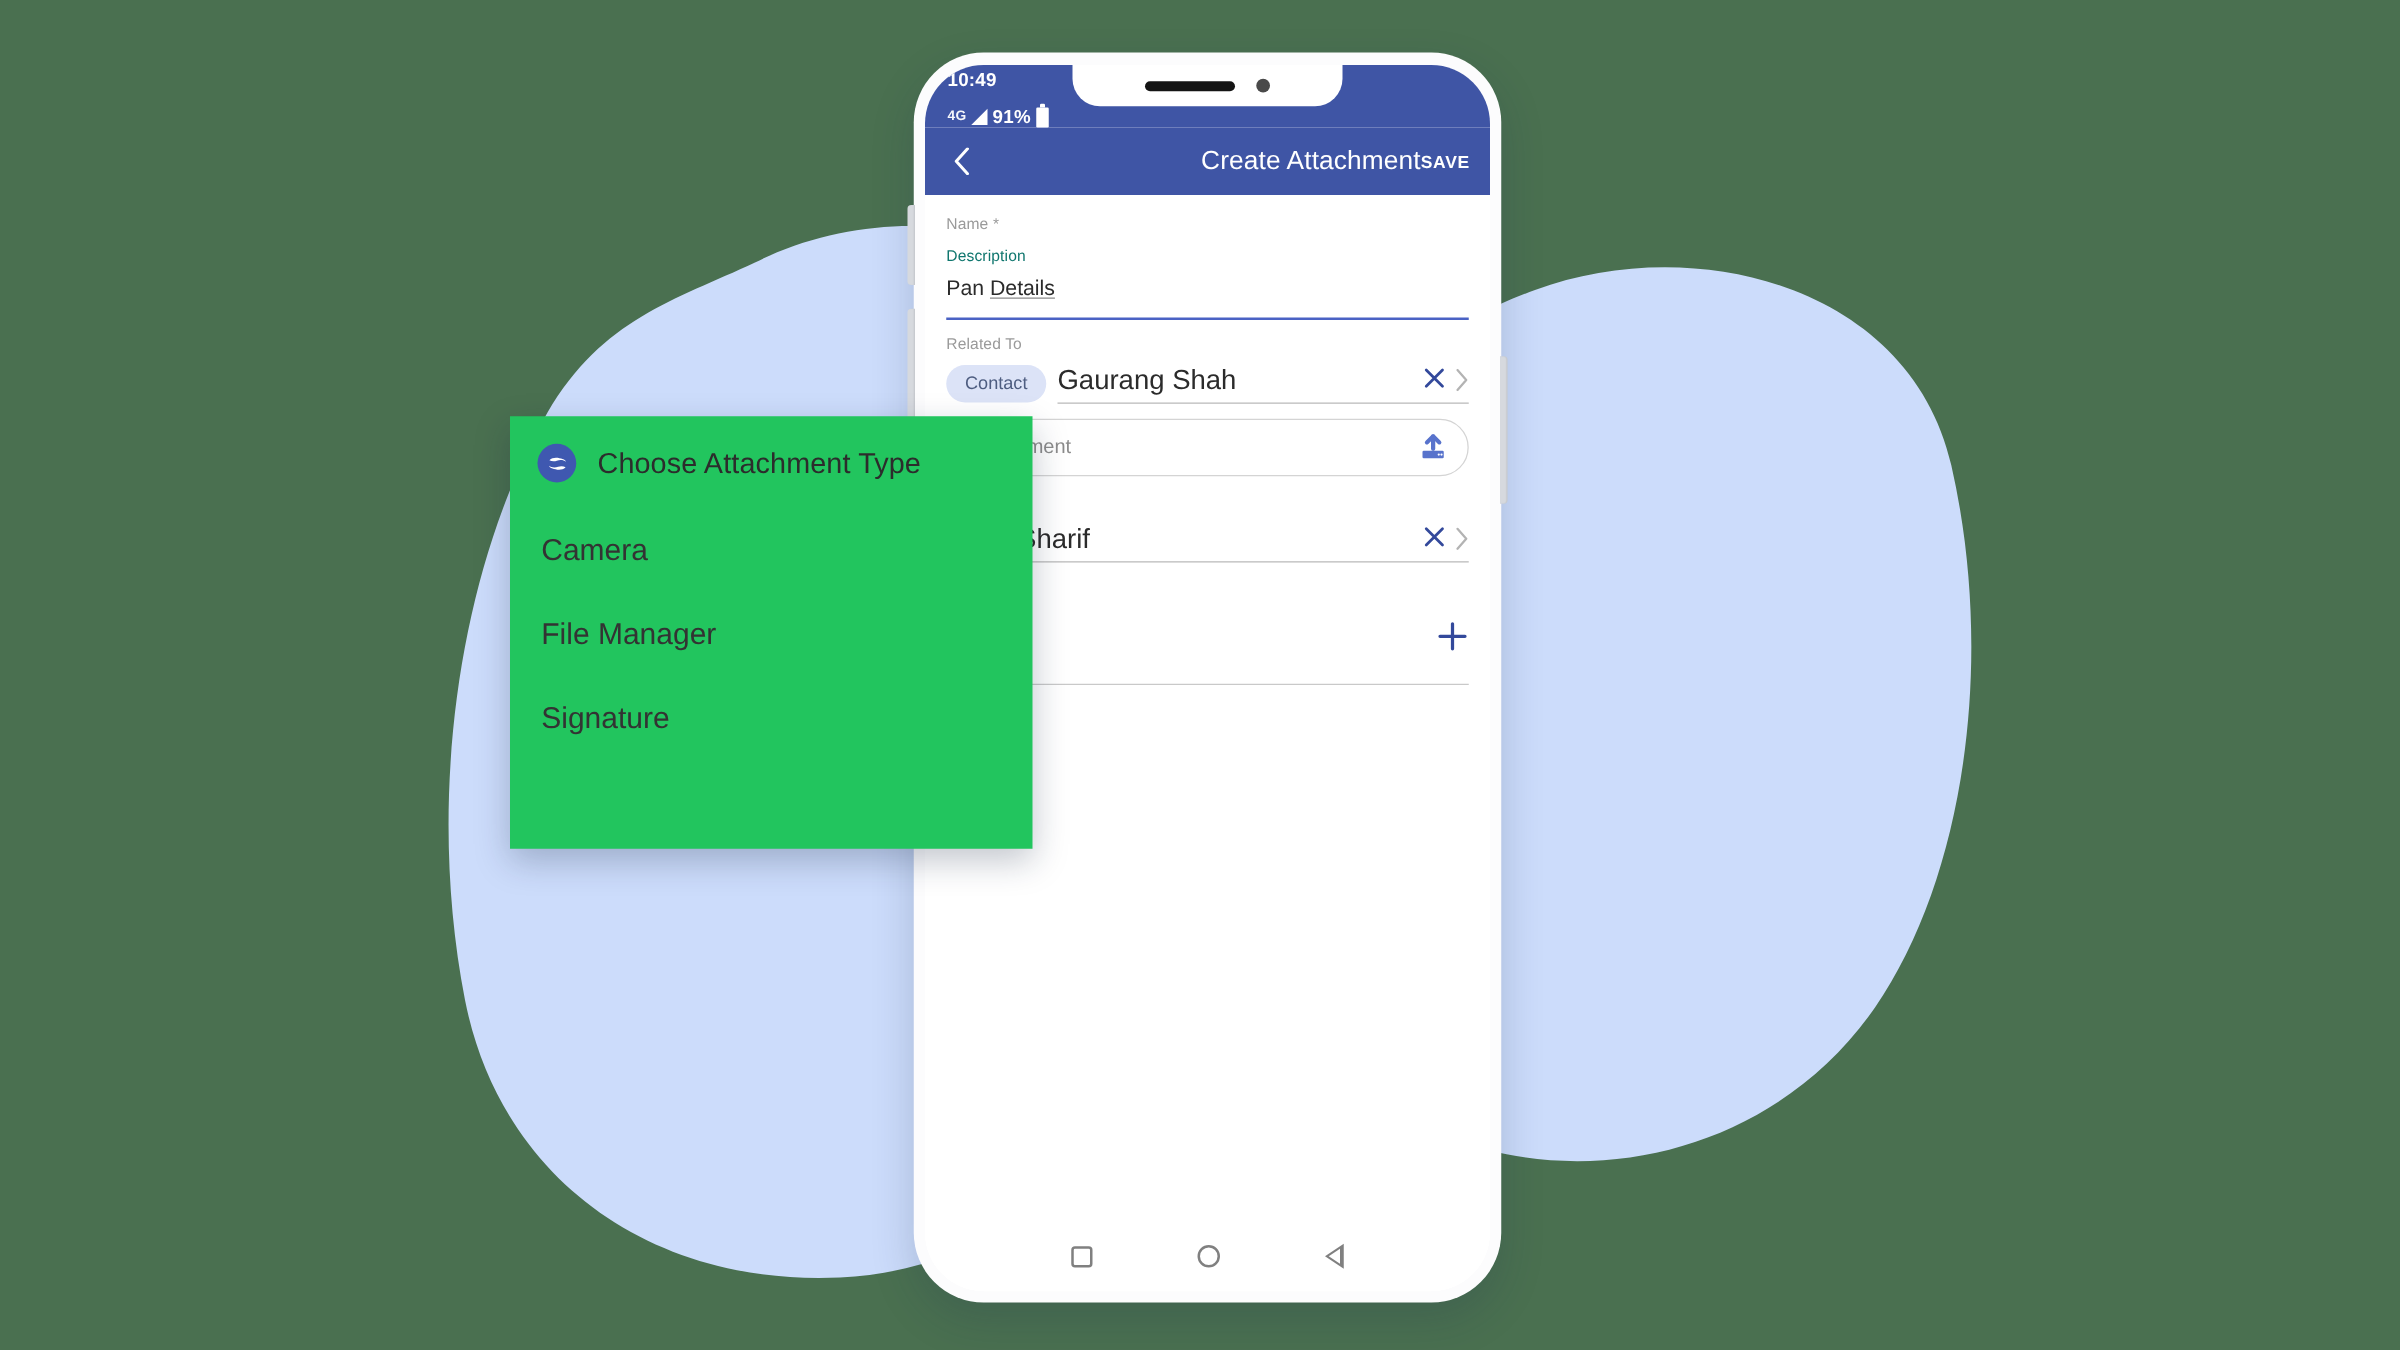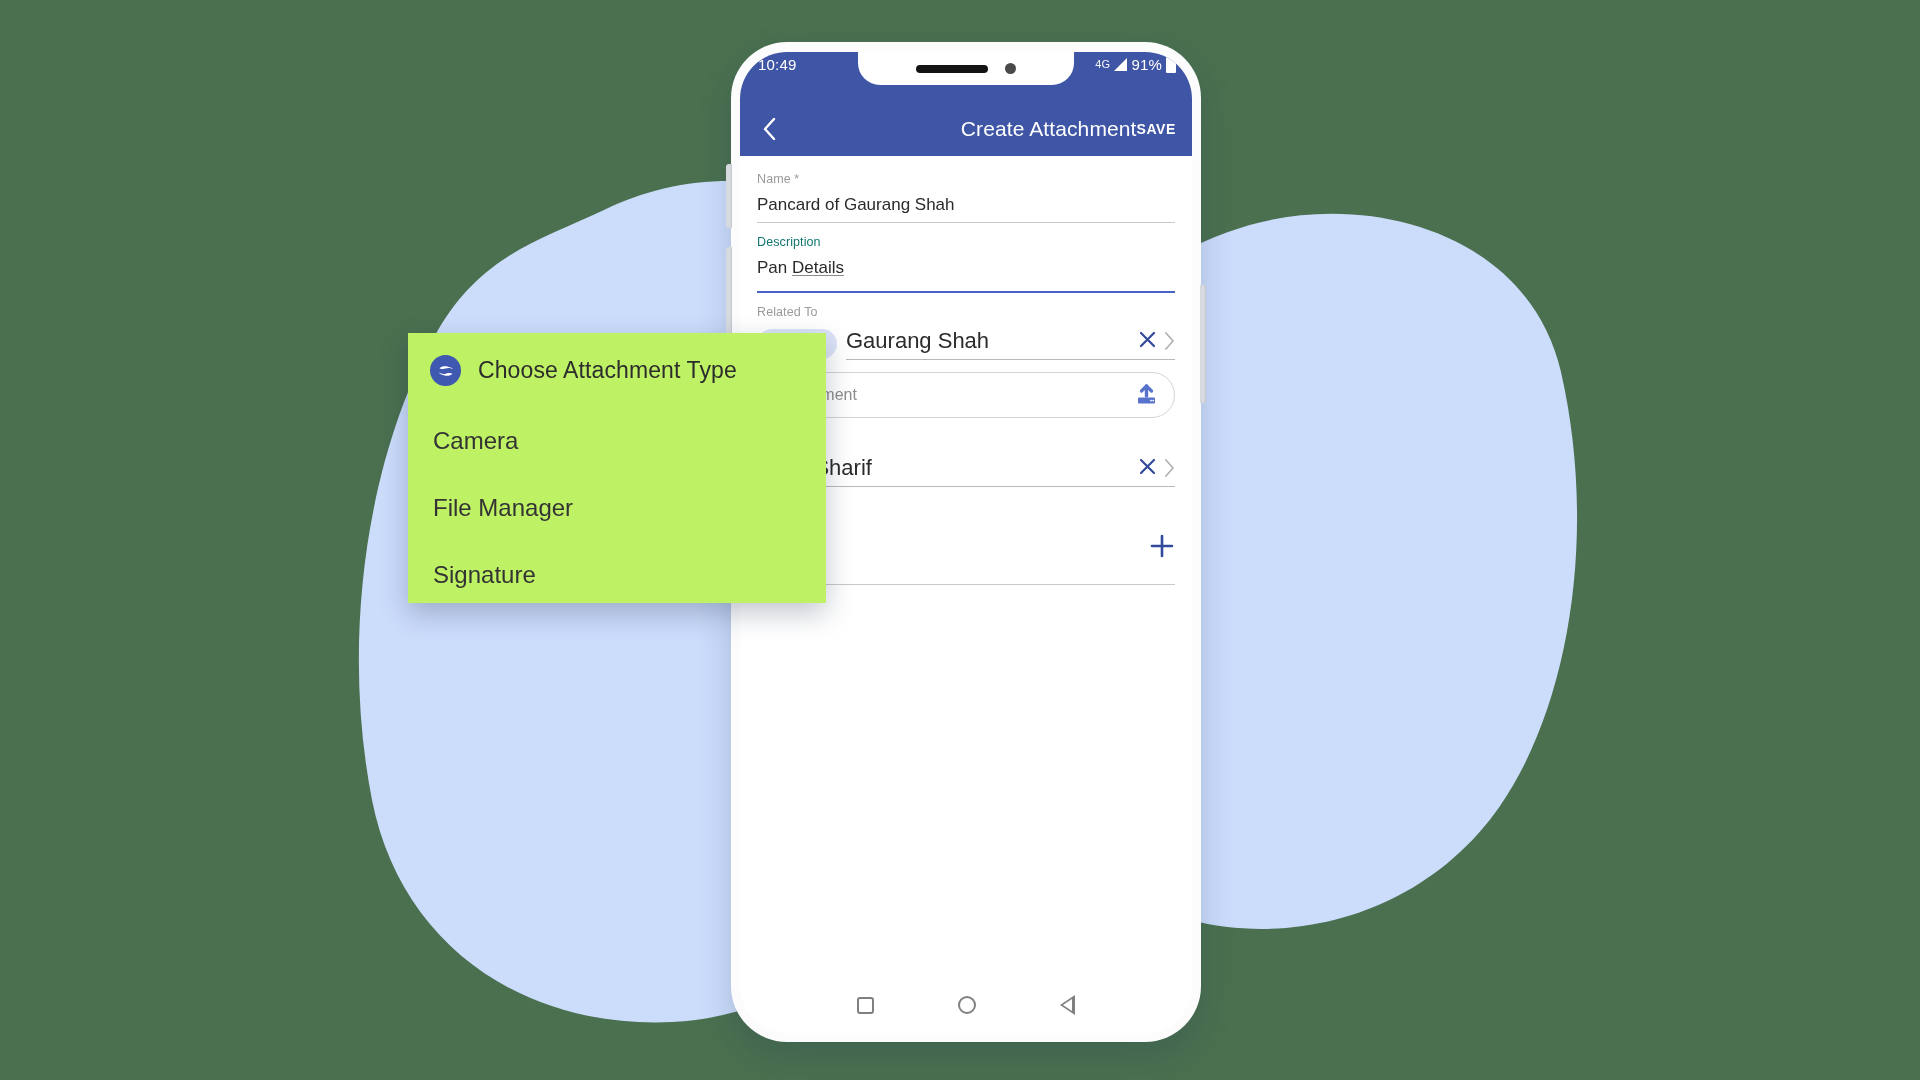--- a/index.html
+++ b/index.html
@@ -60,22 +60,23 @@
   .status-bar {
     position: relative;
     height: 50px;
     background: #3F55A5;
     color: #FFFFFF;
     display: flex;
     align-items: flex-start;
     justify-content: space-between;
     padding: 2px 16px 0 18px;
     font-size: 15px;
-    font-weight: 400;
+    font-weight: 700;
     letter-spacing: 0.2px;
+    flex-direction: column;
   }
   .status-left { padding-top: 2px; }
   .status-right {
     display: flex;
     align-items: center;
     gap: 4px;
     padding-top: 2px;
   }
   .tiny-label { font-size: 11px; opacity: .95; line-height: 1; }
 
@@ -313,22 +314,22 @@
     border-bottom: 6px solid transparent;
     border-right: 9px solid #FFFFFF;
   }
 
   
   .dialog {
     position: absolute;
     left: 408px;
     top: 333px;
     width: 418px;
-    height: 270px;
-    background: #bef264;
+    height: 346px;
+    background: #22c55e;
     box-shadow: 0 10px 26px rgba(20,35,60,0.26);
     z-index: 50;
   }
   .dialog-header {
     display: flex;
     align-items: center;
     gap: 17px;
     padding: 22px 0 0 22px;
   }
   .dialog-icon {
@@ -396,21 +397,20 @@
         </svg>
       </div>
       <div class="app-title">Create Attachment</div>
       <div class="save-btn">SAVE</div>
     </div>
 
     <div class="form">
 
       <div class="field">
         <div class="f-label">Name *</div>
-        <div class="f-value">Pancard of Gaurang Shah</div>
       </div>
 
       <div class="field">
         <div class="f-label focused">Description</div>
         <div class="f-value focused"><span>Pan </span><span class="spell">Details</span></div>
       </div>
 
       <div class="field">
         <div class="f-label">Related To</div>
         <div class="rel-row">

